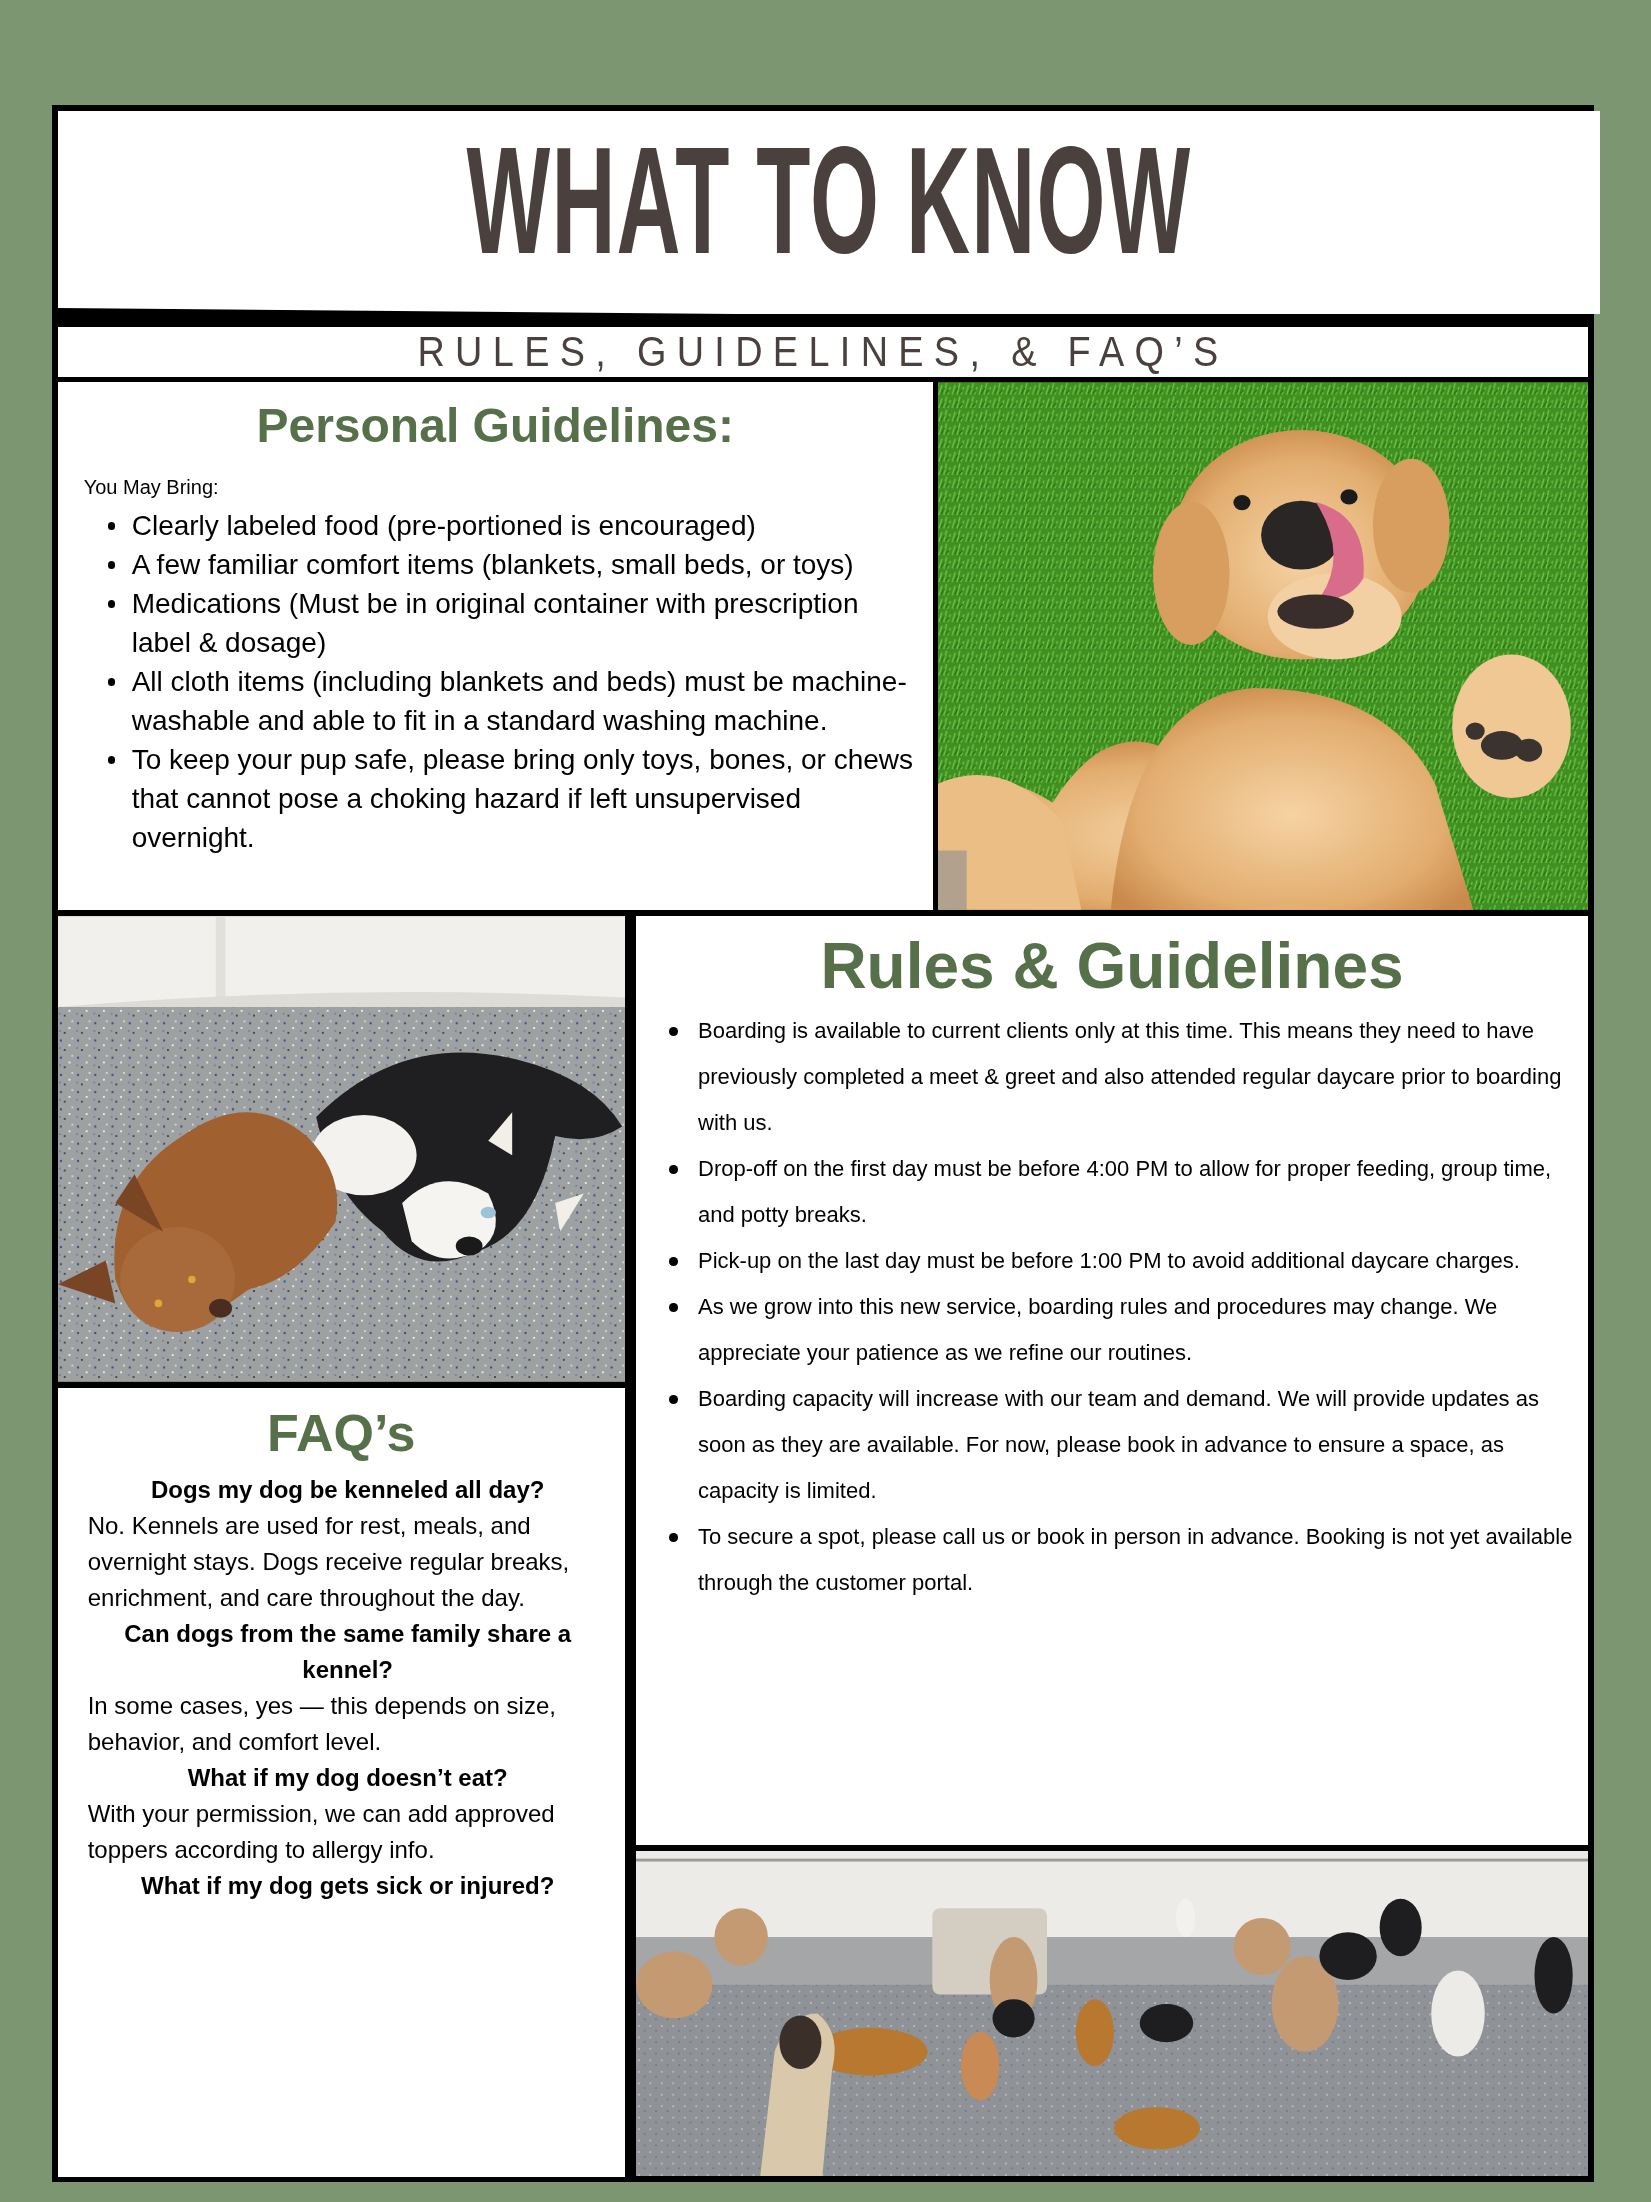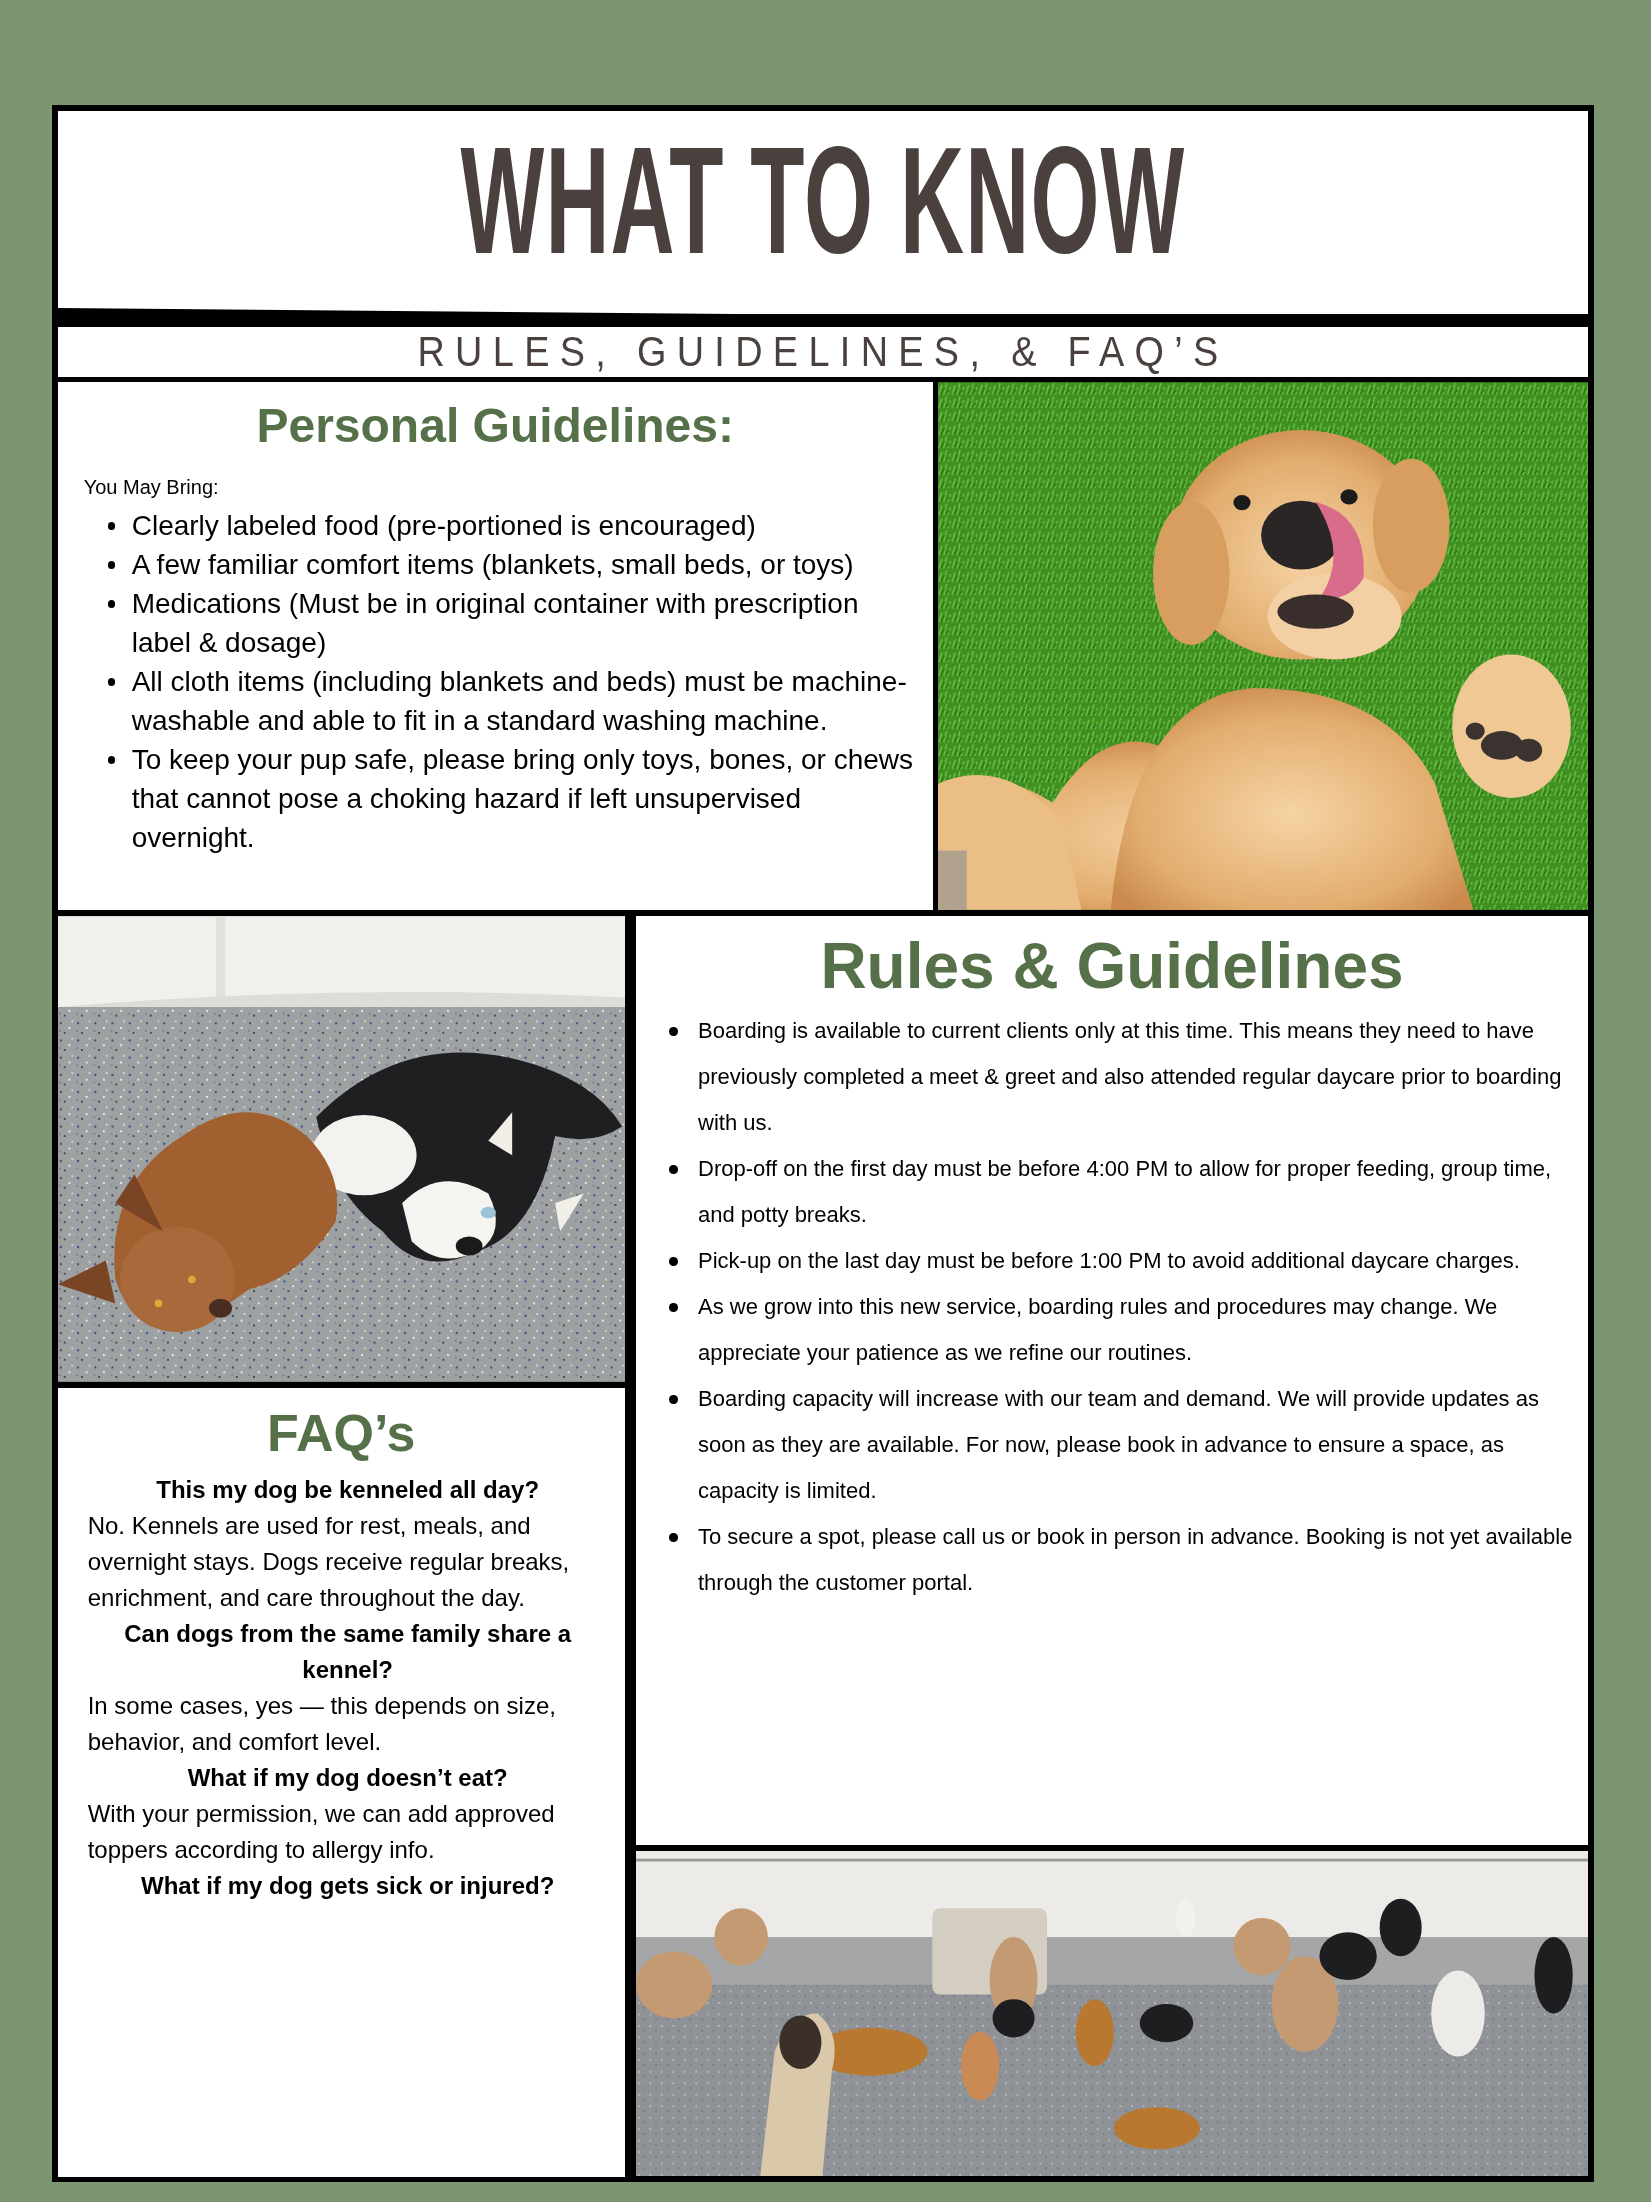--- a/index.html
+++ b/index.html
@@ -6,21 +6,21 @@
   body {
     width:1652px; height:2202px; background:#7b9670; position:relative; overflow:hidden;
     font-family:"Liberation Sans", sans-serif;
   }
   .frame {
     position:absolute; left:52px; top:105px; width:1542px; height:2077px;
     background:#000; box-sizing:border-box;
   }
   .panel { position:absolute; background:#fff; overflow:hidden; }
   
-  .title-panel { left:5.7px; top:5.7px; width:1530px; height:203px; }
+  .title-panel { left:5.7px; top:5.7px; width:1530px; height:203px;padding-left:12px; }
   .title {
     position:absolute; left:0; right:0; top:13.4px; text-align:center;
     font-family:"Liberation Sans", sans-serif; font-weight:bold;
     font-size:143px; line-height:143px; color:#4a403d;
     transform:scaleX(0.62) scaleY(1.07); transform-origin:center top;
     letter-spacing:1.9px;
   }
   .title-divider {
     position:absolute; left:5.7px; top:203px; width:1530px; height:7.6px; background:#000;
     transform:rotate(0.5deg); transform-origin:left center;
@@ -170,21 +170,21 @@
       <path d="M0 385 L50 360 L60 405 Z" fill="#7a4524"></path>
       <ellipse cx="170" cy="410" rx="12" ry="10" fill="#4a2c20"></ellipse>
       <circle cx="140" cy="380" r="4" fill="#e1a53a"></circle>
       <circle cx="105" cy="405" r="4" fill="#e1a53a"></circle>
     </svg>
   </div>
 
   <div class="panel faq-panel">
     <h2 class="section-title faq-title">FAQ’s</h2>
     <div class="faq-body">
-      <div class="faq-q">This my dog be kenneled all day?</div>
+      <div class="faq-q">Dogs my dog be kenneled all day?</div>
       <div class="faq-a">No. Kennels are used for rest, meals, and overnight stays. Dogs receive regular breaks, enrichment, and care throughout the day.</div>
       <div class="faq-q">Can dogs from the same family share a kennel?</div>
       <div class="faq-a">In some cases, yes — this depends on size, behavior, and comfort level.</div>
       <div class="faq-q">What if my dog doesn’t eat?</div>
       <div class="faq-a">With your permission, we can add approved toppers according to allergy info.</div>
       <div class="faq-q">What if my dog gets sick or injured?</div>
     </div>
   </div>
 
   <div class="panel rules-panel">

